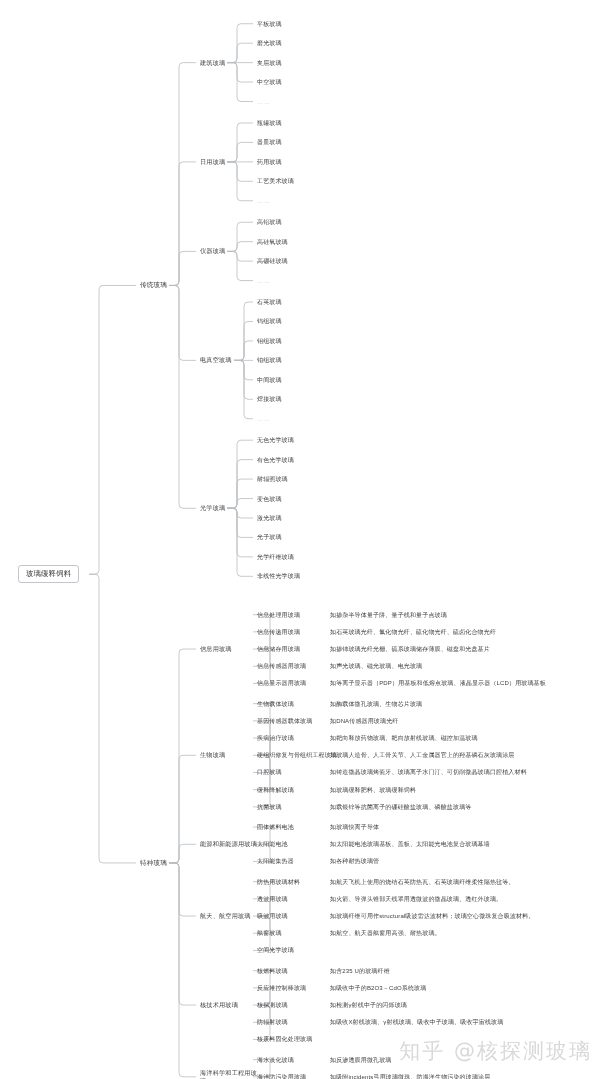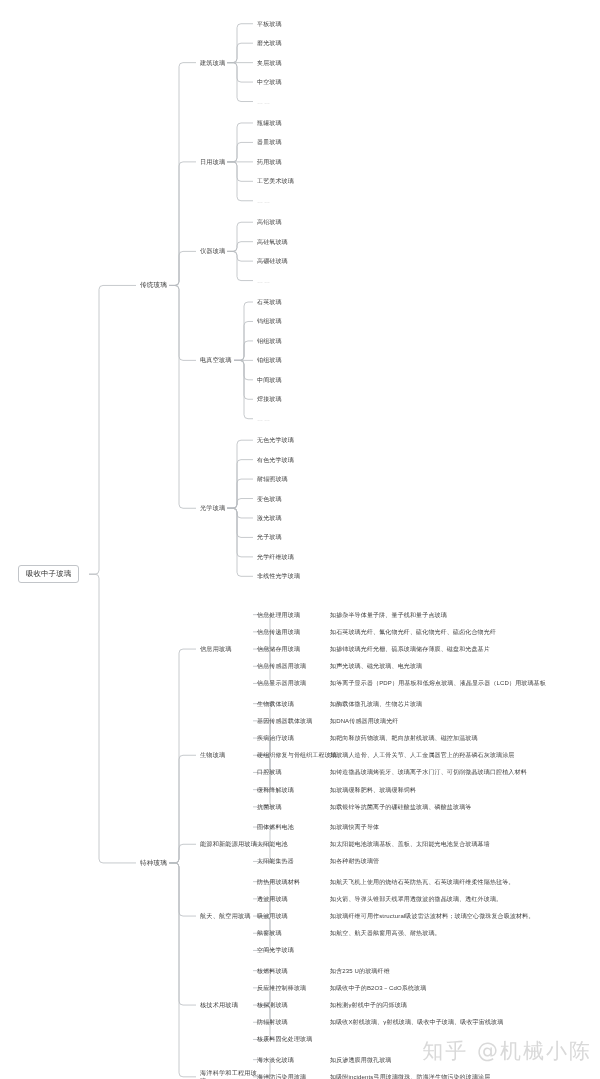--- a/index.html
+++ b/index.html
@@ -218,16 +218,16 @@
       <div class="node leaf" style="left: 257px; top: 1018.25px;">防辐射玻璃</div>
       <div class="node desc" style="left: 330px; width: 262px; top: 1018.25px;">如吸收X射线玻璃、γ射线玻璃、吸收中子玻璃、吸收宇宙线玻璃</div>
       <div class="node leaf" style="left: 257px; top: 1035.45px;">核废料固化处理玻璃</div>
       <div class="node lv2" style="left: 200px; width: 58px; top: 1001.05px;">核技术用玻璃</div>
       <div class="node leaf" style="left: 257px; top: 1055.65px;">海水淡化玻璃</div>
       <div class="node desc" style="left: 330px; width: 262px; top: 1055.65px;">如反渗透膜用微孔玻璃</div>
       <div class="node leaf" style="left: 257px; top: 1072.85px;">海洋防污染用玻璃</div>
       <div class="node desc" style="left: 330px; width: 262px; top: 1072.85px;">如吸附incidents弓用玻璃微珠、防海洋生物污染的玻璃涂层</div>
       <div class="node lv2" style="left: 200px; width: 58px; top: 1068.85px;">海洋科学和工程用玻璃</div>
       <div class="node lv1" style="left: 140px; top: 858.95px;">特种玻璃</div>
-      <div class="node root" style="left: 18px; top: 565.194px;">吸收中子玻璃</div>
+      <div class="node root" style="left: 18px; top: 565.194px;">玻璃缓释饲料</div>
     </div>
-  <div class="watermark">知乎 @机械小陈</div>
+  <div class="watermark">知乎 @核探测玻璃</div>
 </div>
 
 </body></html>

